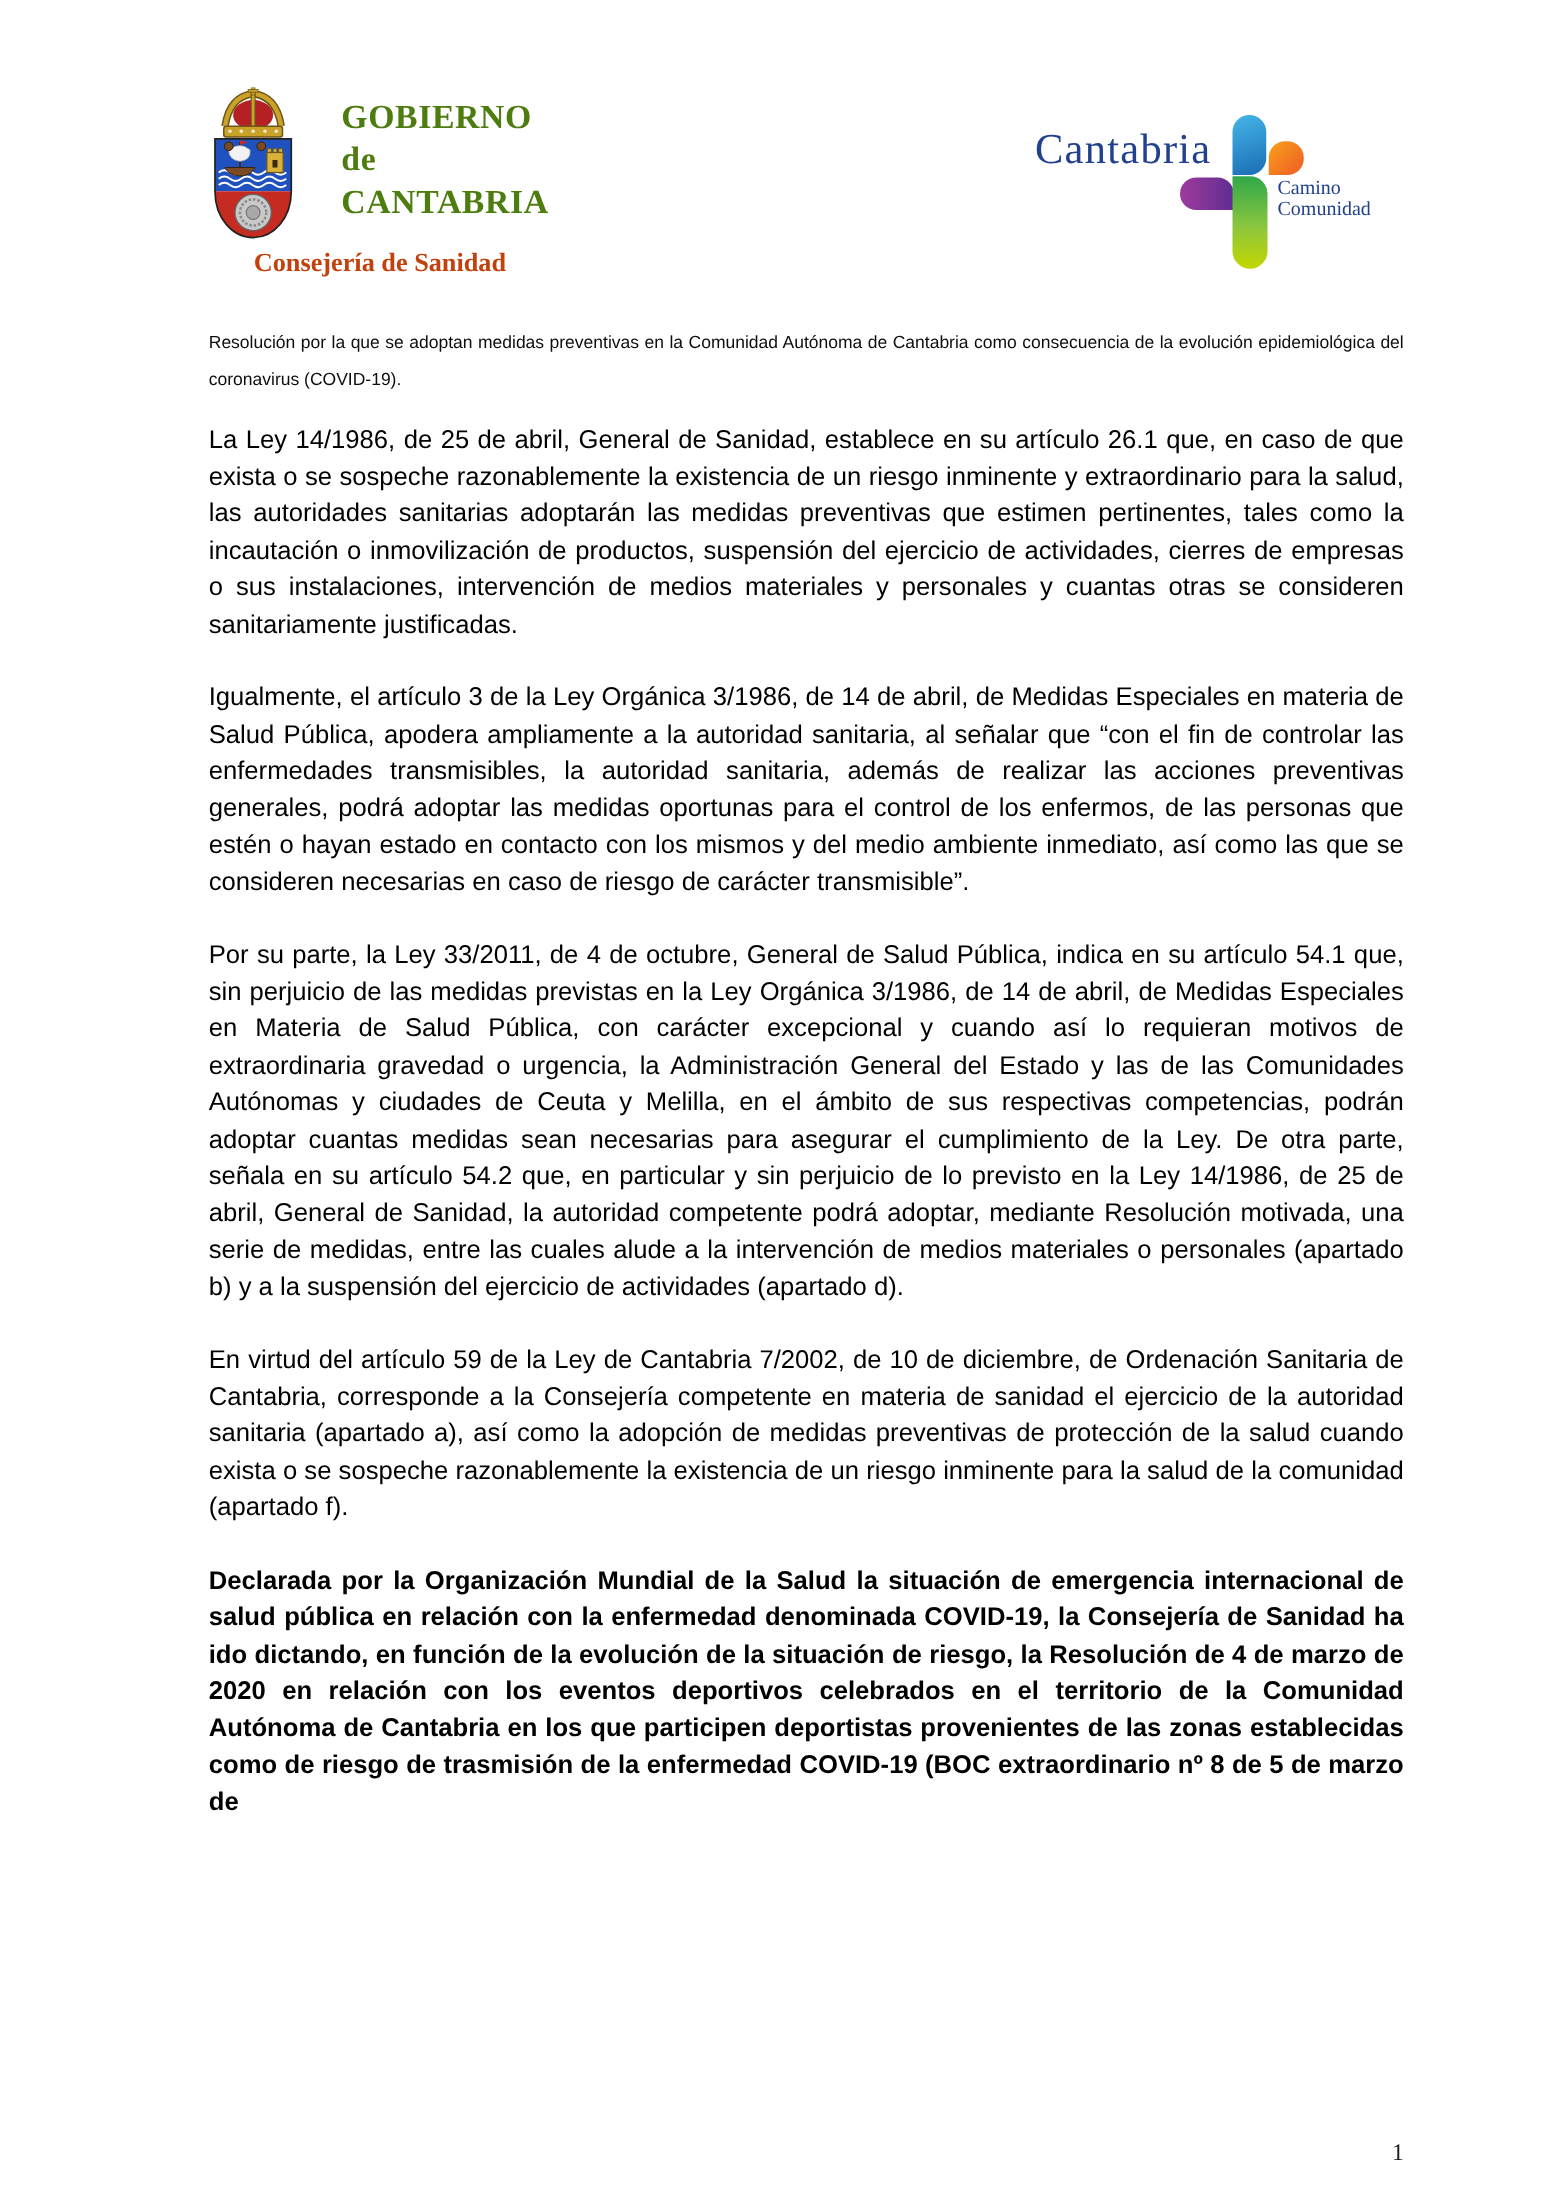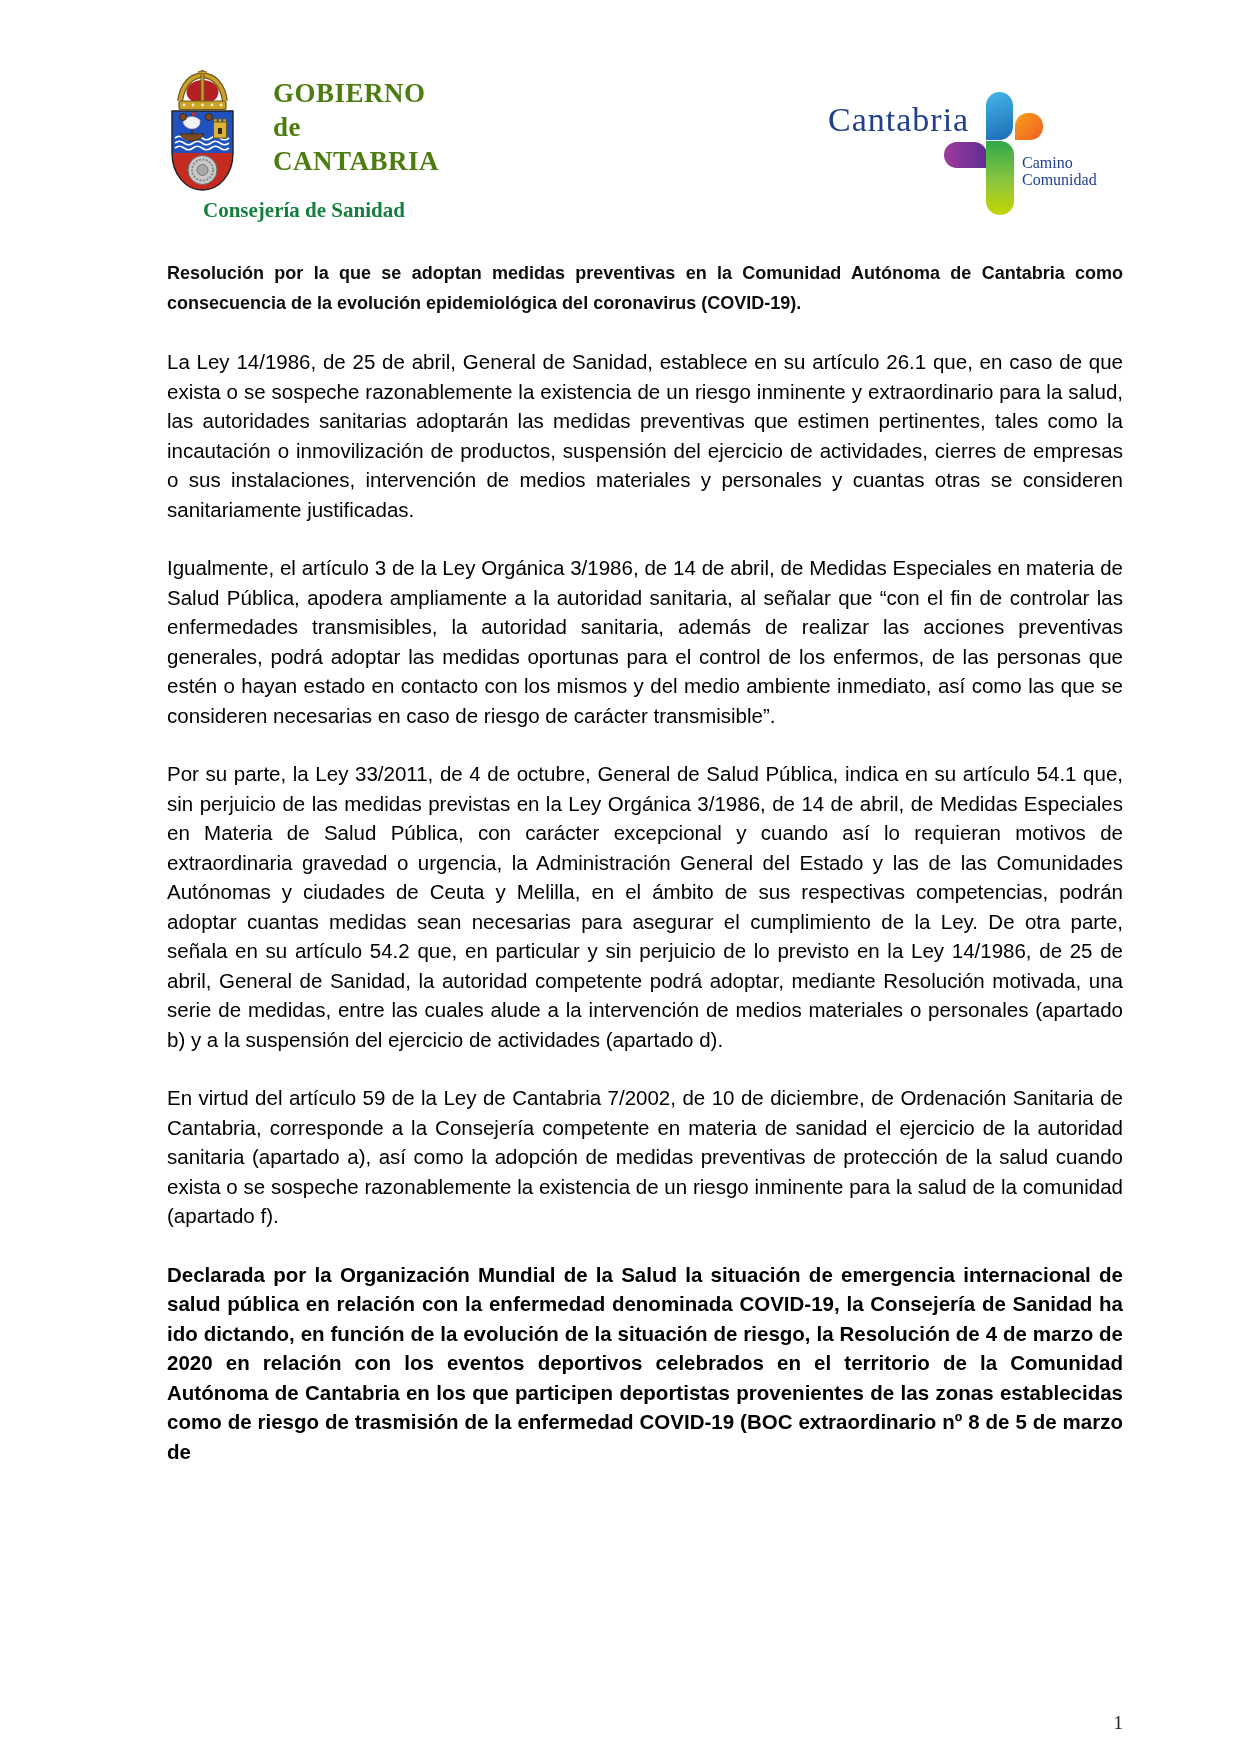--- a/index.html
+++ b/index.html
@@ -10,21 +10,21 @@
   
   .coat{position:absolute;left:167px;top:70px;width:71px;height:123px;}
   .gov-text{
     position:absolute;left:273px;top:76px;
     font-family:"Liberation Serif", serif;font-weight:bold;
     font-size:27px;line-height:34px;color:#4d7c0f;letter-spacing:0.5px;
   }
   .dept{
     position:absolute;left:203px;top:198px;
     font-family:"Liberation Serif", serif;font-weight:bold;
-    font-size:21px;color:#15803d;text-align:right;
+    font-size:21px;color:#c2410c;text-align:right;
   }
   
   .brand{position:absolute;left:820px;top:85px;width:330px;height:150px;}
   .brand-name{
     position:absolute;left:8px;top:16px;
     font-family:"Liberation Serif", serif;font-size:34px;color:#21418f;
     letter-spacing:1px;
   }
   .petal{position:absolute;}
   .petal-blue{
@@ -44,27 +44,26 @@
   }
   .petal-green{
     left:166px;top:56px;width:28px;height:74px;
     border-radius:0 14px 14px 14px;
     background:linear-gradient(180deg,#2fa849 0%,#8cc63f 55%,#c3d600 100%);
   }
   .tagline{
     position:absolute;left:202px;top:57px;
     font-family:"Liberation Serif", serif;font-size:16px;line-height:17px;
     color:#21418f;
-    margin-top:12px;
   }
   
   .content{position:absolute;left:167px;top:259px;width:956px;}
   .doc-title{
-    font-size:18px;line-height:29.5px;font-weight:bold;color:#0d0d0d;
-    text-align:justify;margin:0 0 29px 0;
+    font-size:14px;line-height:29.5px;font-weight:normal;color:#0d0d0d;
+    text-align:justify;margin:0 0 19px 0;
   }
   .content p{
     font-size:20.5px;line-height:29.5px;color:#000000;
     text-align:justify;margin:0 0 29px 0;
   }
   .content p.continued{text-align-last:justify;font-weight:bold;}
   .page-num{
     position:absolute;left:167px;top:1712px;width:956px;text-align:right;
     font-family:"Liberation Serif", serif;font-size:19px;color:#222;
   }

